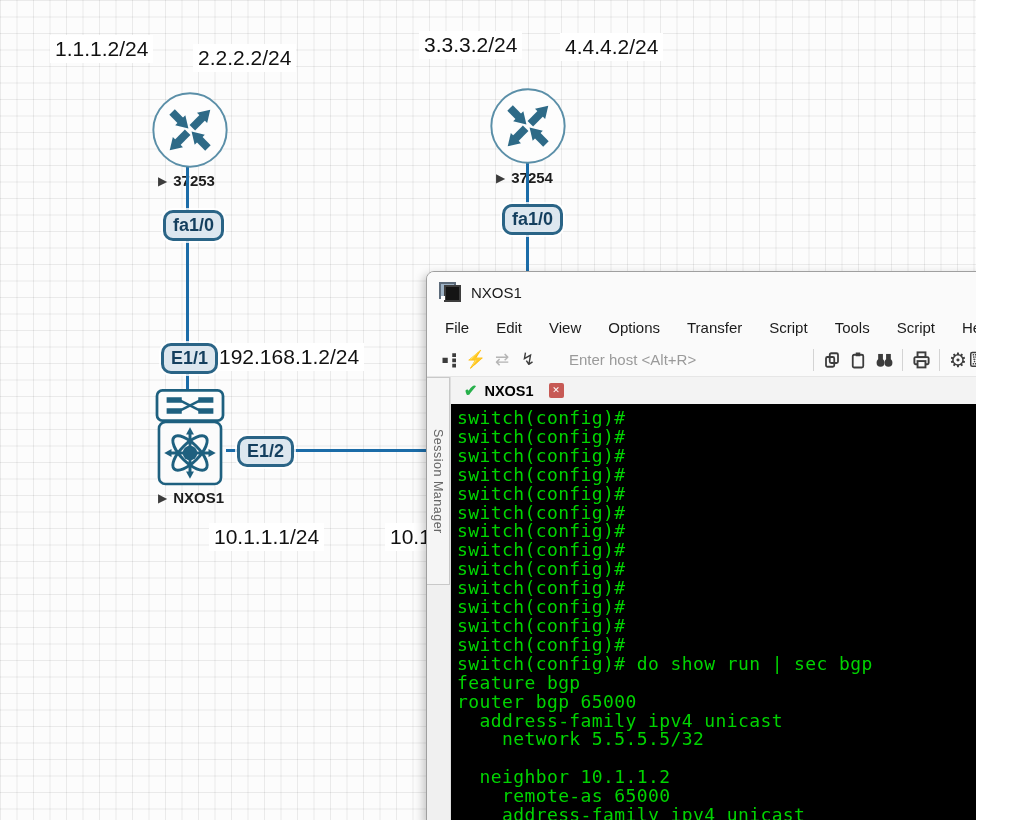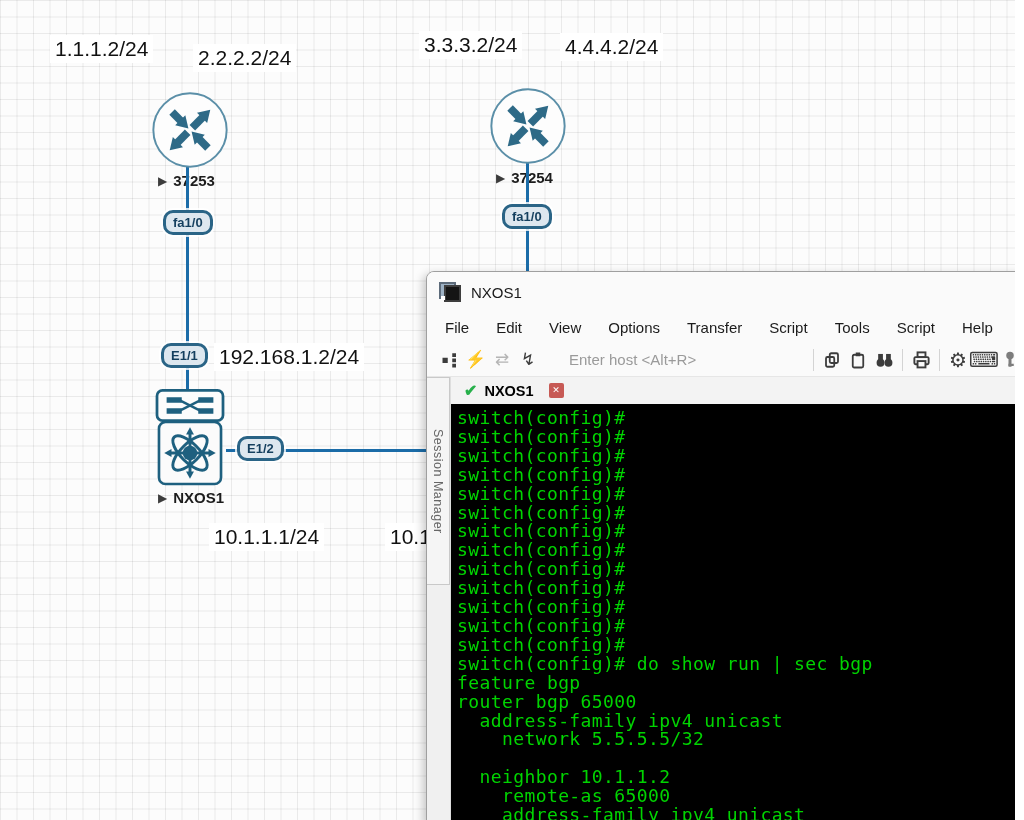--- a/index.html
+++ b/index.html
@@ -1,30 +1,30 @@
 <!DOCTYPE html>
 <html><head>
 <meta charset="utf-8">
 <style>
   html,body{margin:0;padding:0;}
   body{font-family:"Liberation Sans",sans-serif;}
   .stage{position:relative;width:976px;height:820px;overflow:hidden;
     background-color:#fcfcfc;
     background-image:linear-gradient(to right,rgba(0,0,0,0.075) 1px,transparent 1px),
                      linear-gradient(to bottom,rgba(0,0,0,0.075) 1px,transparent 1px);
-    background-size:16.5px 16.5px;padding-left:39px;}
+    background-size:16.5px 16.5px;}
 
   
   .ip-label{position:absolute;background:#fff;color:#111;font-size:21px;padding:2px 5px;white-space:nowrap;}
   .node-name{position:absolute;display:flex;align-items:center;gap:6px;background:transparent;}
   .node-name .tri{color:#3c3c3c;font-size:12px;line-height:12px;}
   .node-name .nm{font-size:15px;font-weight:bold;color:#1c1c1c;}
   .badge{position:absolute;display:flex;align-items:center;justify-content:center;
     padding:2px 7px;border:3px solid #2a6486;border-radius:10px;background:#dde7ef;
-    color:#143f5e;font-size:13px;font-weight:bold;box-shadow:0 0 0 2px rgba(255,255,255,.8);z-index:3;}
+    color:#143f5e;font-size:18px;font-weight:bold;box-shadow:0 0 0 2px rgba(255,255,255,.8);z-index:3;}
   .link{position:absolute;background:#1b6ca8;z-index:1;}
   .node{position:absolute;z-index:2;}
 
   
   .crt-window{position:absolute;left:426px;top:271px;width:600px;height:551px;z-index:10;
     background:#f7f7f7;border:1px solid #9f9f9f;border-radius:8px 0 0 0;
     box-shadow:-3px 3px 10px rgba(0,0,0,.22);display:flex;flex-direction:column;overflow:hidden;}
   .titlebar{height:40px;display:flex;align-items:center;gap:10px;padding-left:12px;background:#fafafa;}
   .crt-icon{position:relative;width:22px;height:20px;}
   .crt-icon .back{position:absolute;left:0;top:0;width:13px;height:13px;background:#9db1c4;border:2px solid #5d6b7a;}

